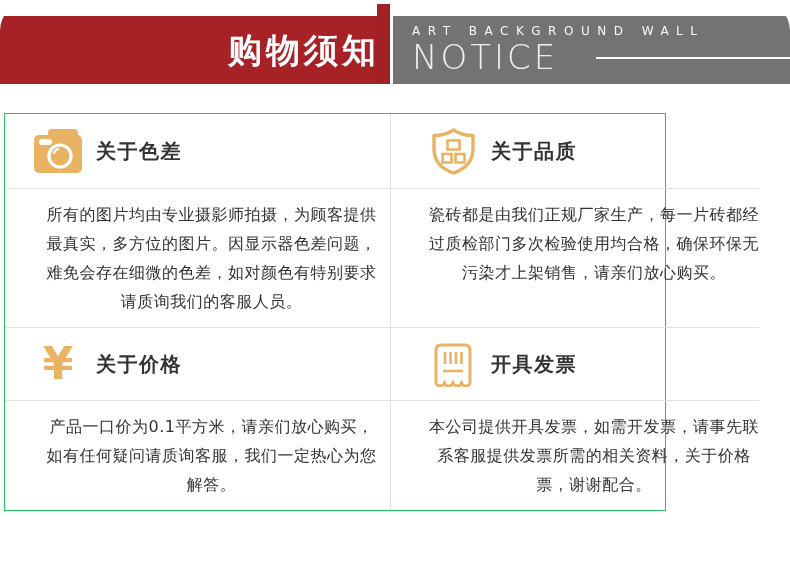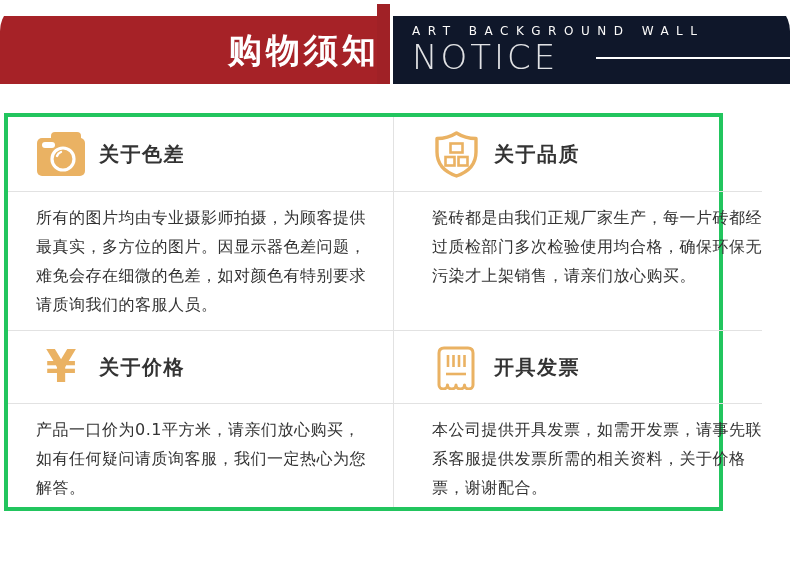--- a/index.html
+++ b/index.html
@@ -14,52 +14,52 @@
   }
   .banner-red h1 {
     color:#fff; font-size:34px; font-weight:bold; letter-spacing:4px; margin-right:-2px;
     line-height:1;
   }
   .banner-accent {
     position:absolute; left:377px; top:4px; width:13px; height:80px; background:#a02126;
   }
   .banner-gray {
     position:absolute; left:393px; top:16px; width:397px; height:68px;
-    background:#0f172a; padding:8px 0 0 19px;
+    background:#737373; padding:8px 0 0 19px;
   }
   .tagline {
     color:#fbfaf9; font-size:12px; letter-spacing:7.5px; line-height:1.2; white-space:nowrap;
   }
   .notice-row { display:flex; align-items:center; margin-top:2px;gap:23px; }
   .notice {
     color:rgba(255,255,255,0.88); font-size:34px; font-weight:300;
     letter-spacing:3px; line-height:1.05;
   }
   .notice-line { flex:1; height:2px; background:#fff; margin-left:15px; }
 
   
   .grid {
-    position:absolute; left:4px; top:113px; width:719px; height:398px;
+    position:absolute; left:4px; top:113px; width:662px; height:398px;
     display:grid; grid-template-columns:386px 1fr;
     grid-template-rows:75px 139px 73px 1fr;
-    border:4px solid #22c55e; background:#fff;
+    border:1px solid #22c55e; background:#fff;
   }
   .cell { border-color:#e2e2e2; border-style:solid; border-width:0; }
   .col-l { border-right-width:1px; }
   .row-b { border-bottom-width:1px; }
   .cell-title { display:flex; align-items:center; }
   .col-l.cell-title { padding-left:28px; }
   .col-r.cell-title { padding-left:37px;text-align:center; }
   .icon-box { width:50px; display:flex; align-items:center; justify-content:center; flex:0 0 auto; }
   .cell-title h2 {
     font-size:20px; font-weight:600; color:#333; letter-spacing:1.5px; margin-left:13px;
     white-space:nowrap;
   }
   .yuan-glyph { font-size:44px; font-weight:bold; color:#eab263; line-height:1; }
-  .cell-body { padding-top:11px; }
+  .cell-body { padding-top:11px;text-align:center; }
   .col-l.cell-body { padding-left:28px; }
   .col-r.cell-body { padding-left:38px; }
   .bline {
     font-size:16px; line-height:29px; color:#333; white-space:nowrap; letter-spacing:0.5px;
   }
 </style>
 </head>
 <body>
 
 <div class="page">

